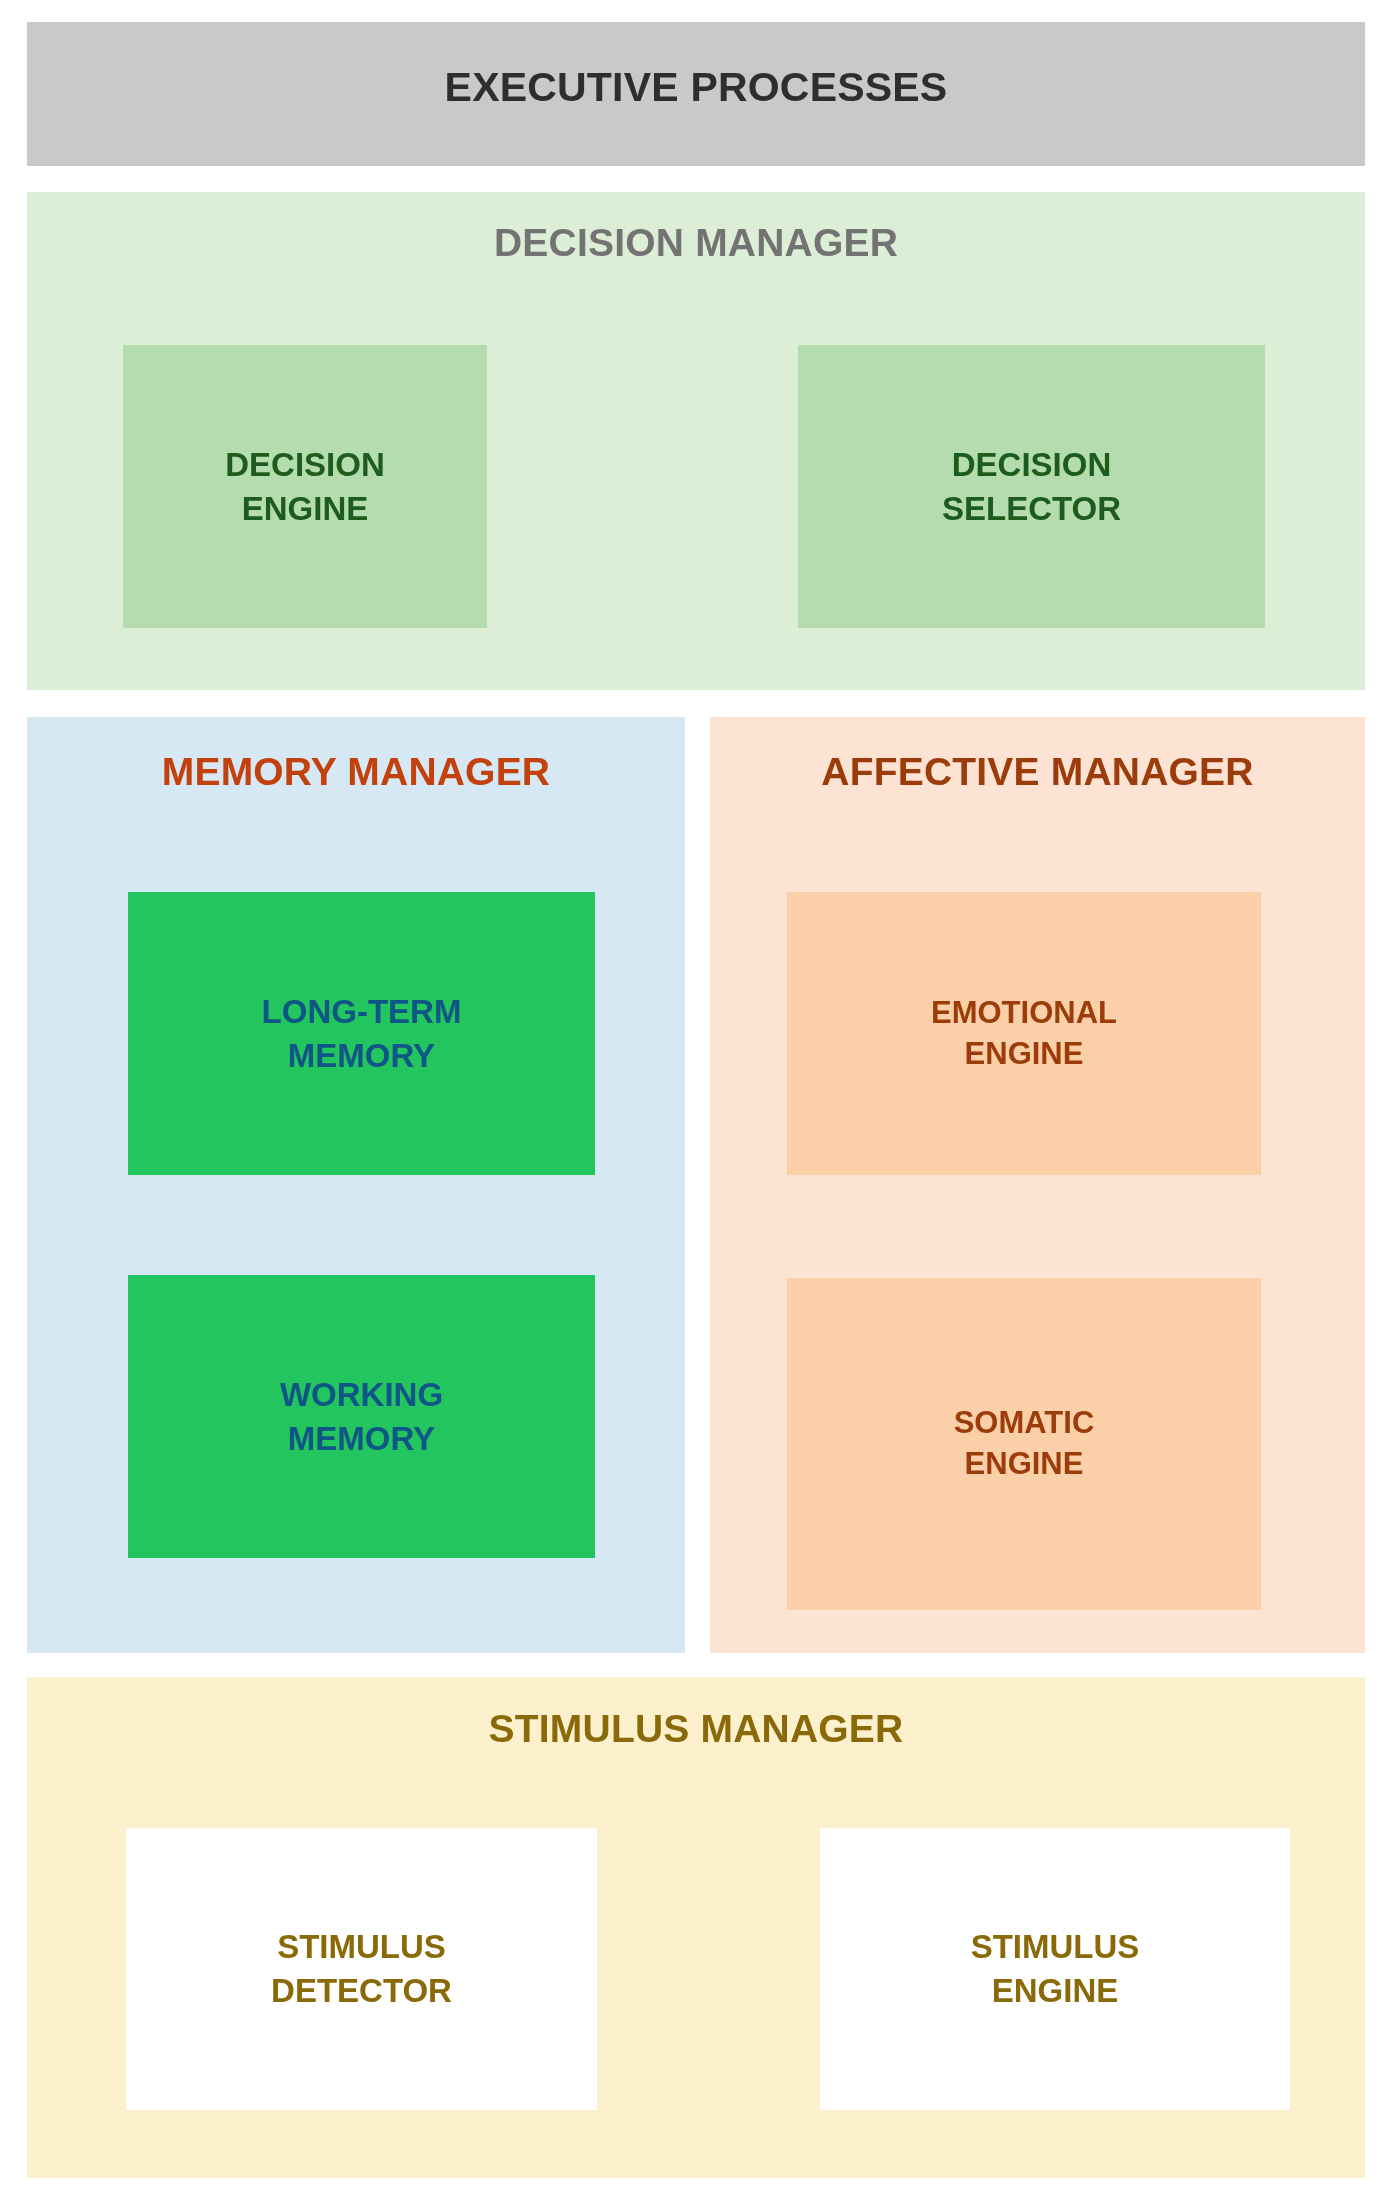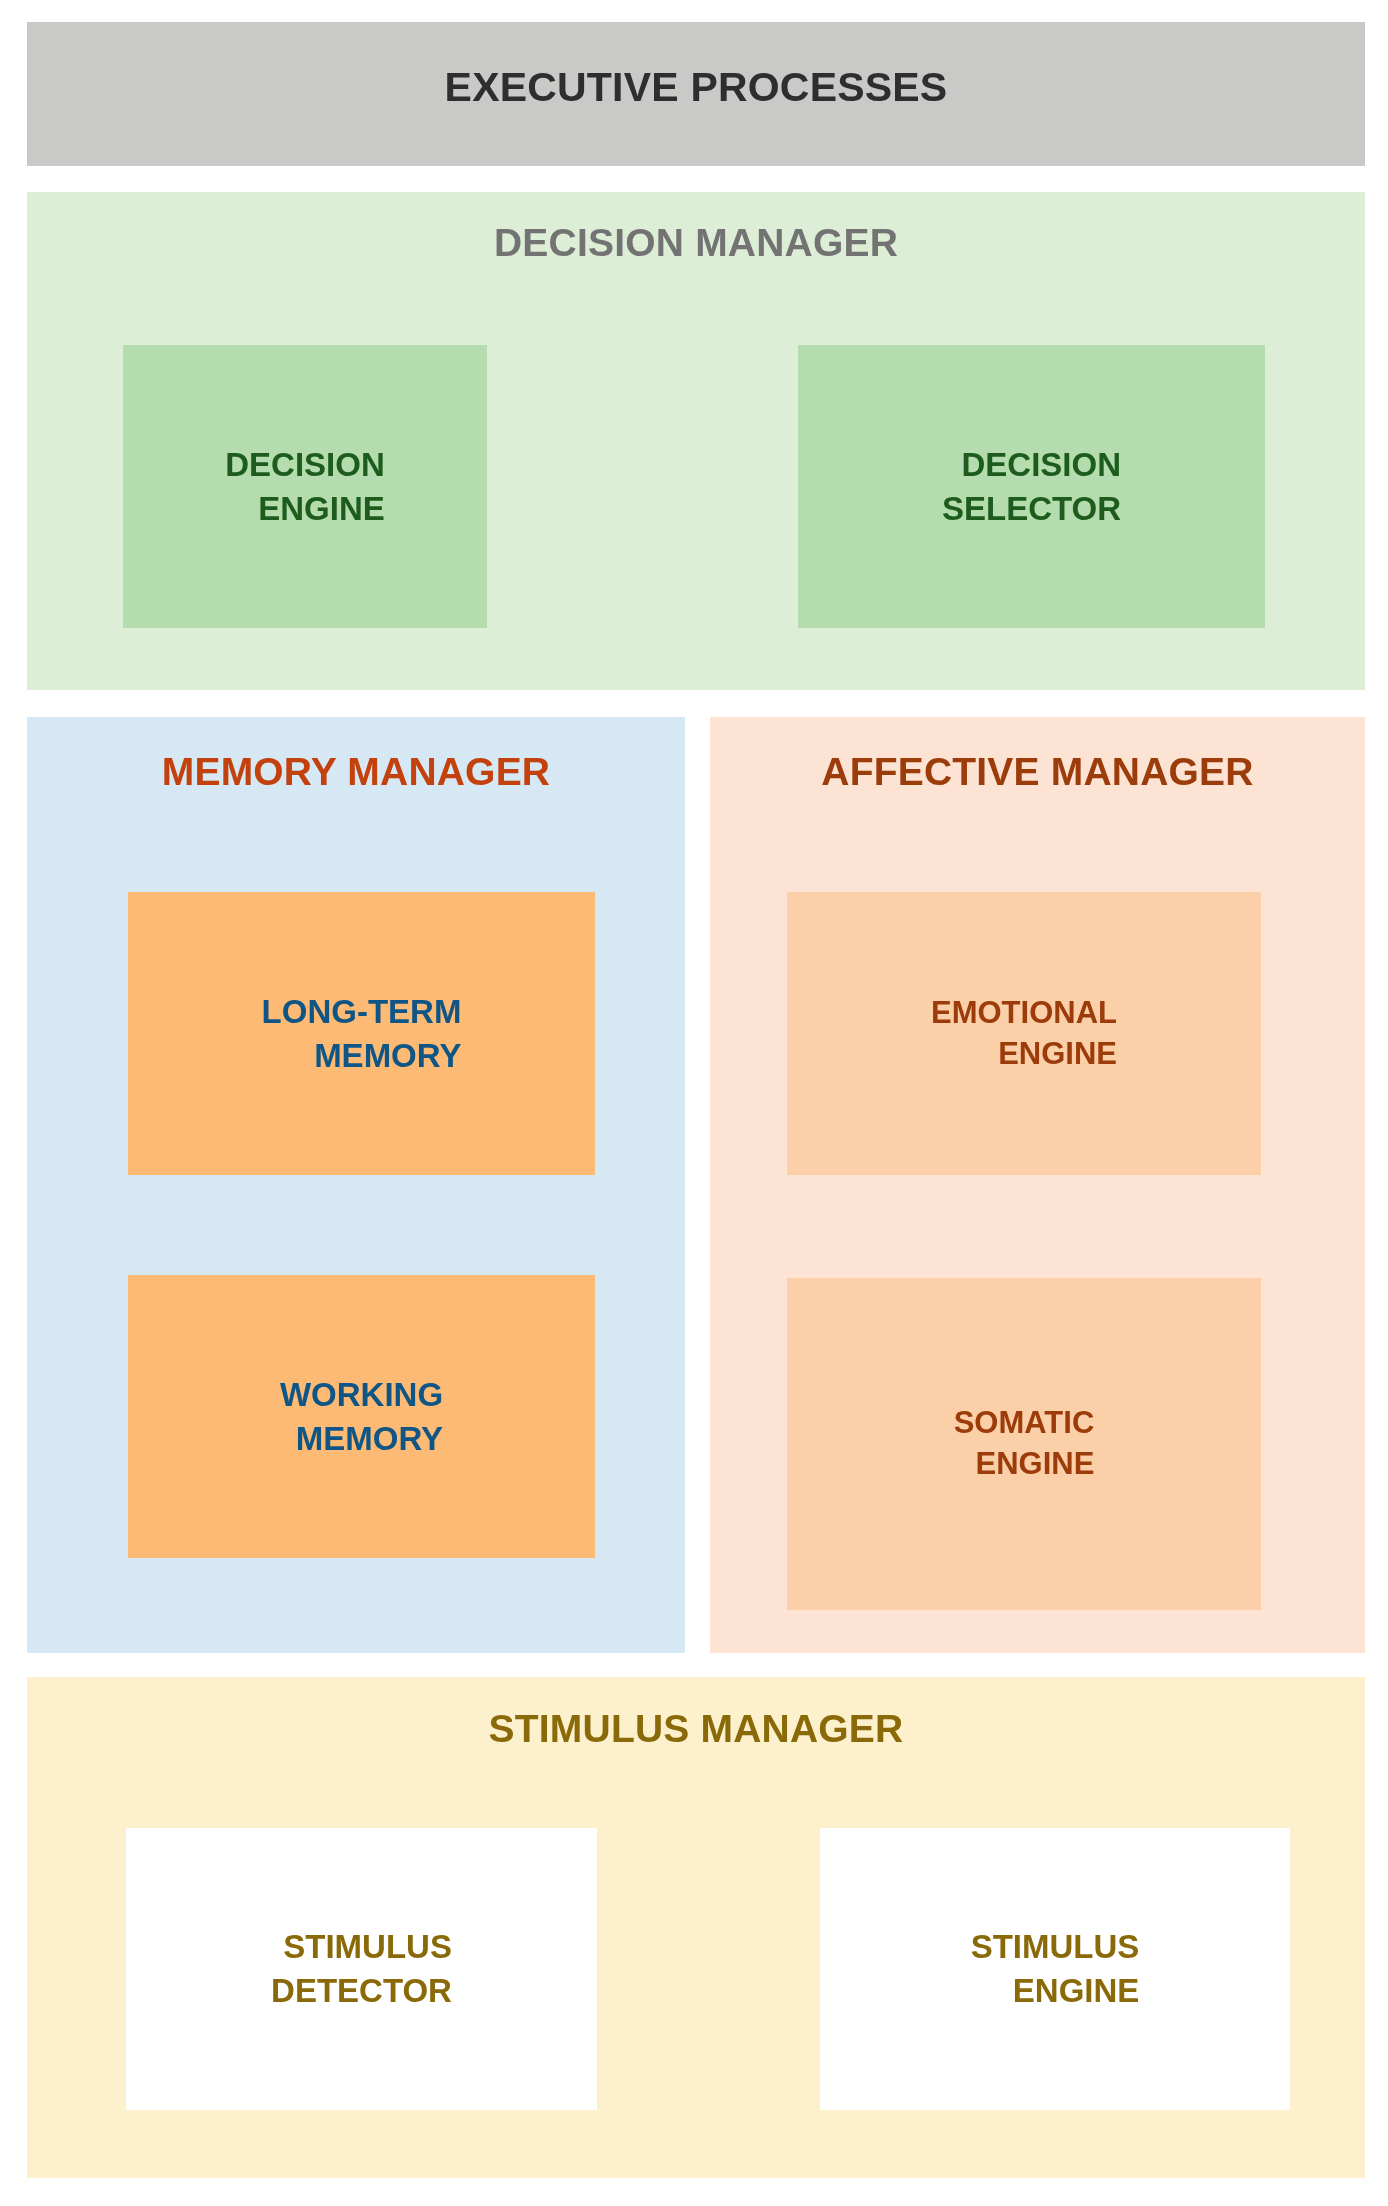--- a/index.html
+++ b/index.html
@@ -35,21 +35,21 @@
     white-space: nowrap;
   }
   .node {
     position: absolute;
     display: flex;
     align-items: center;
     justify-content: center;
     box-sizing: border-box;
   }
   .node-label {
-    text-align: right;
+    text-align: center;
     font-weight: bold;
     line-height: 1.32;
     white-space: pre-line;
   }
 
   
   #exec-panel {
     left: 27px; top: 22px;
     width: 1338px; height: 144px;
     background: #c9c9c7;
@@ -88,21 +88,21 @@
     left: 27px; top: 717px;
     width: 658px; height: 936px;
     background: #d7e8f5;
   }
   #memory-title {
     top: 33px;
     font-size: 39px;
     color: #c2410c;
   }
   .blue-node {
-    background: #fdba74;
+    background: #22c55e;
     left: 101px;
     width: 467px;
   }
   #long-term-memory { top: 175px; height: 283px; }
   #working-memory  { top: 558px; height: 283px; }
   .blue-node .node-label {
     font-size: 33px;
     color: #0f5686;
   }
 

